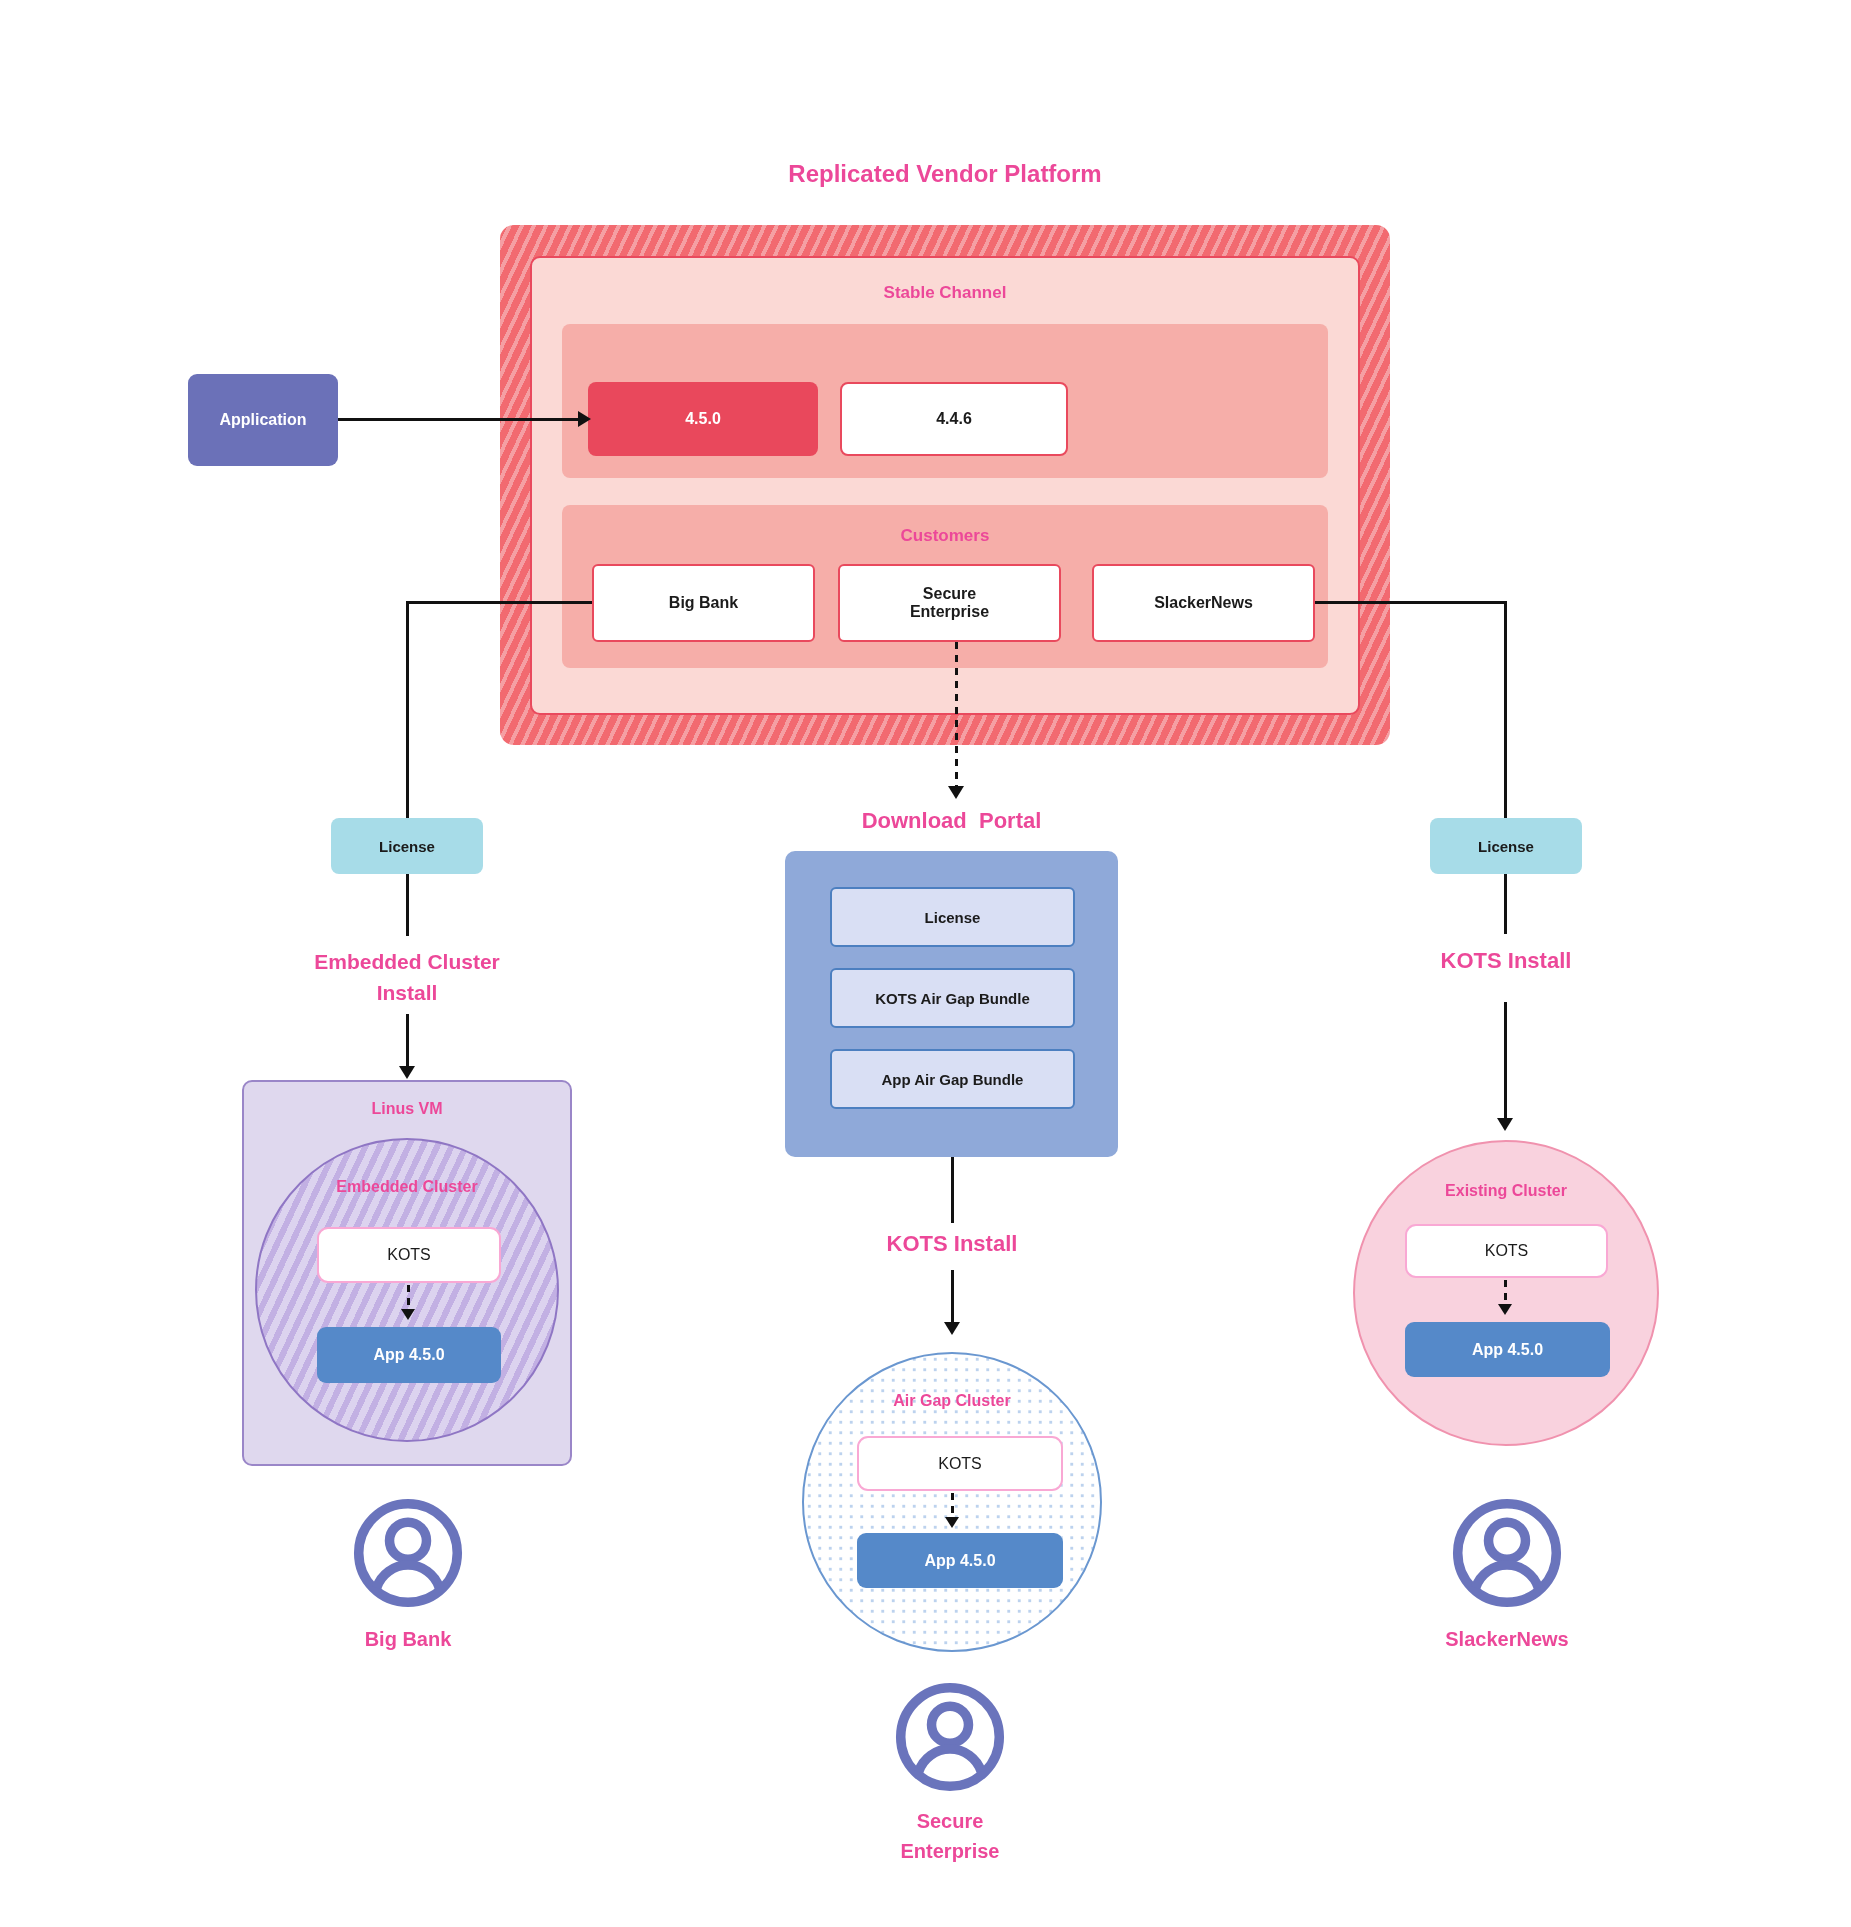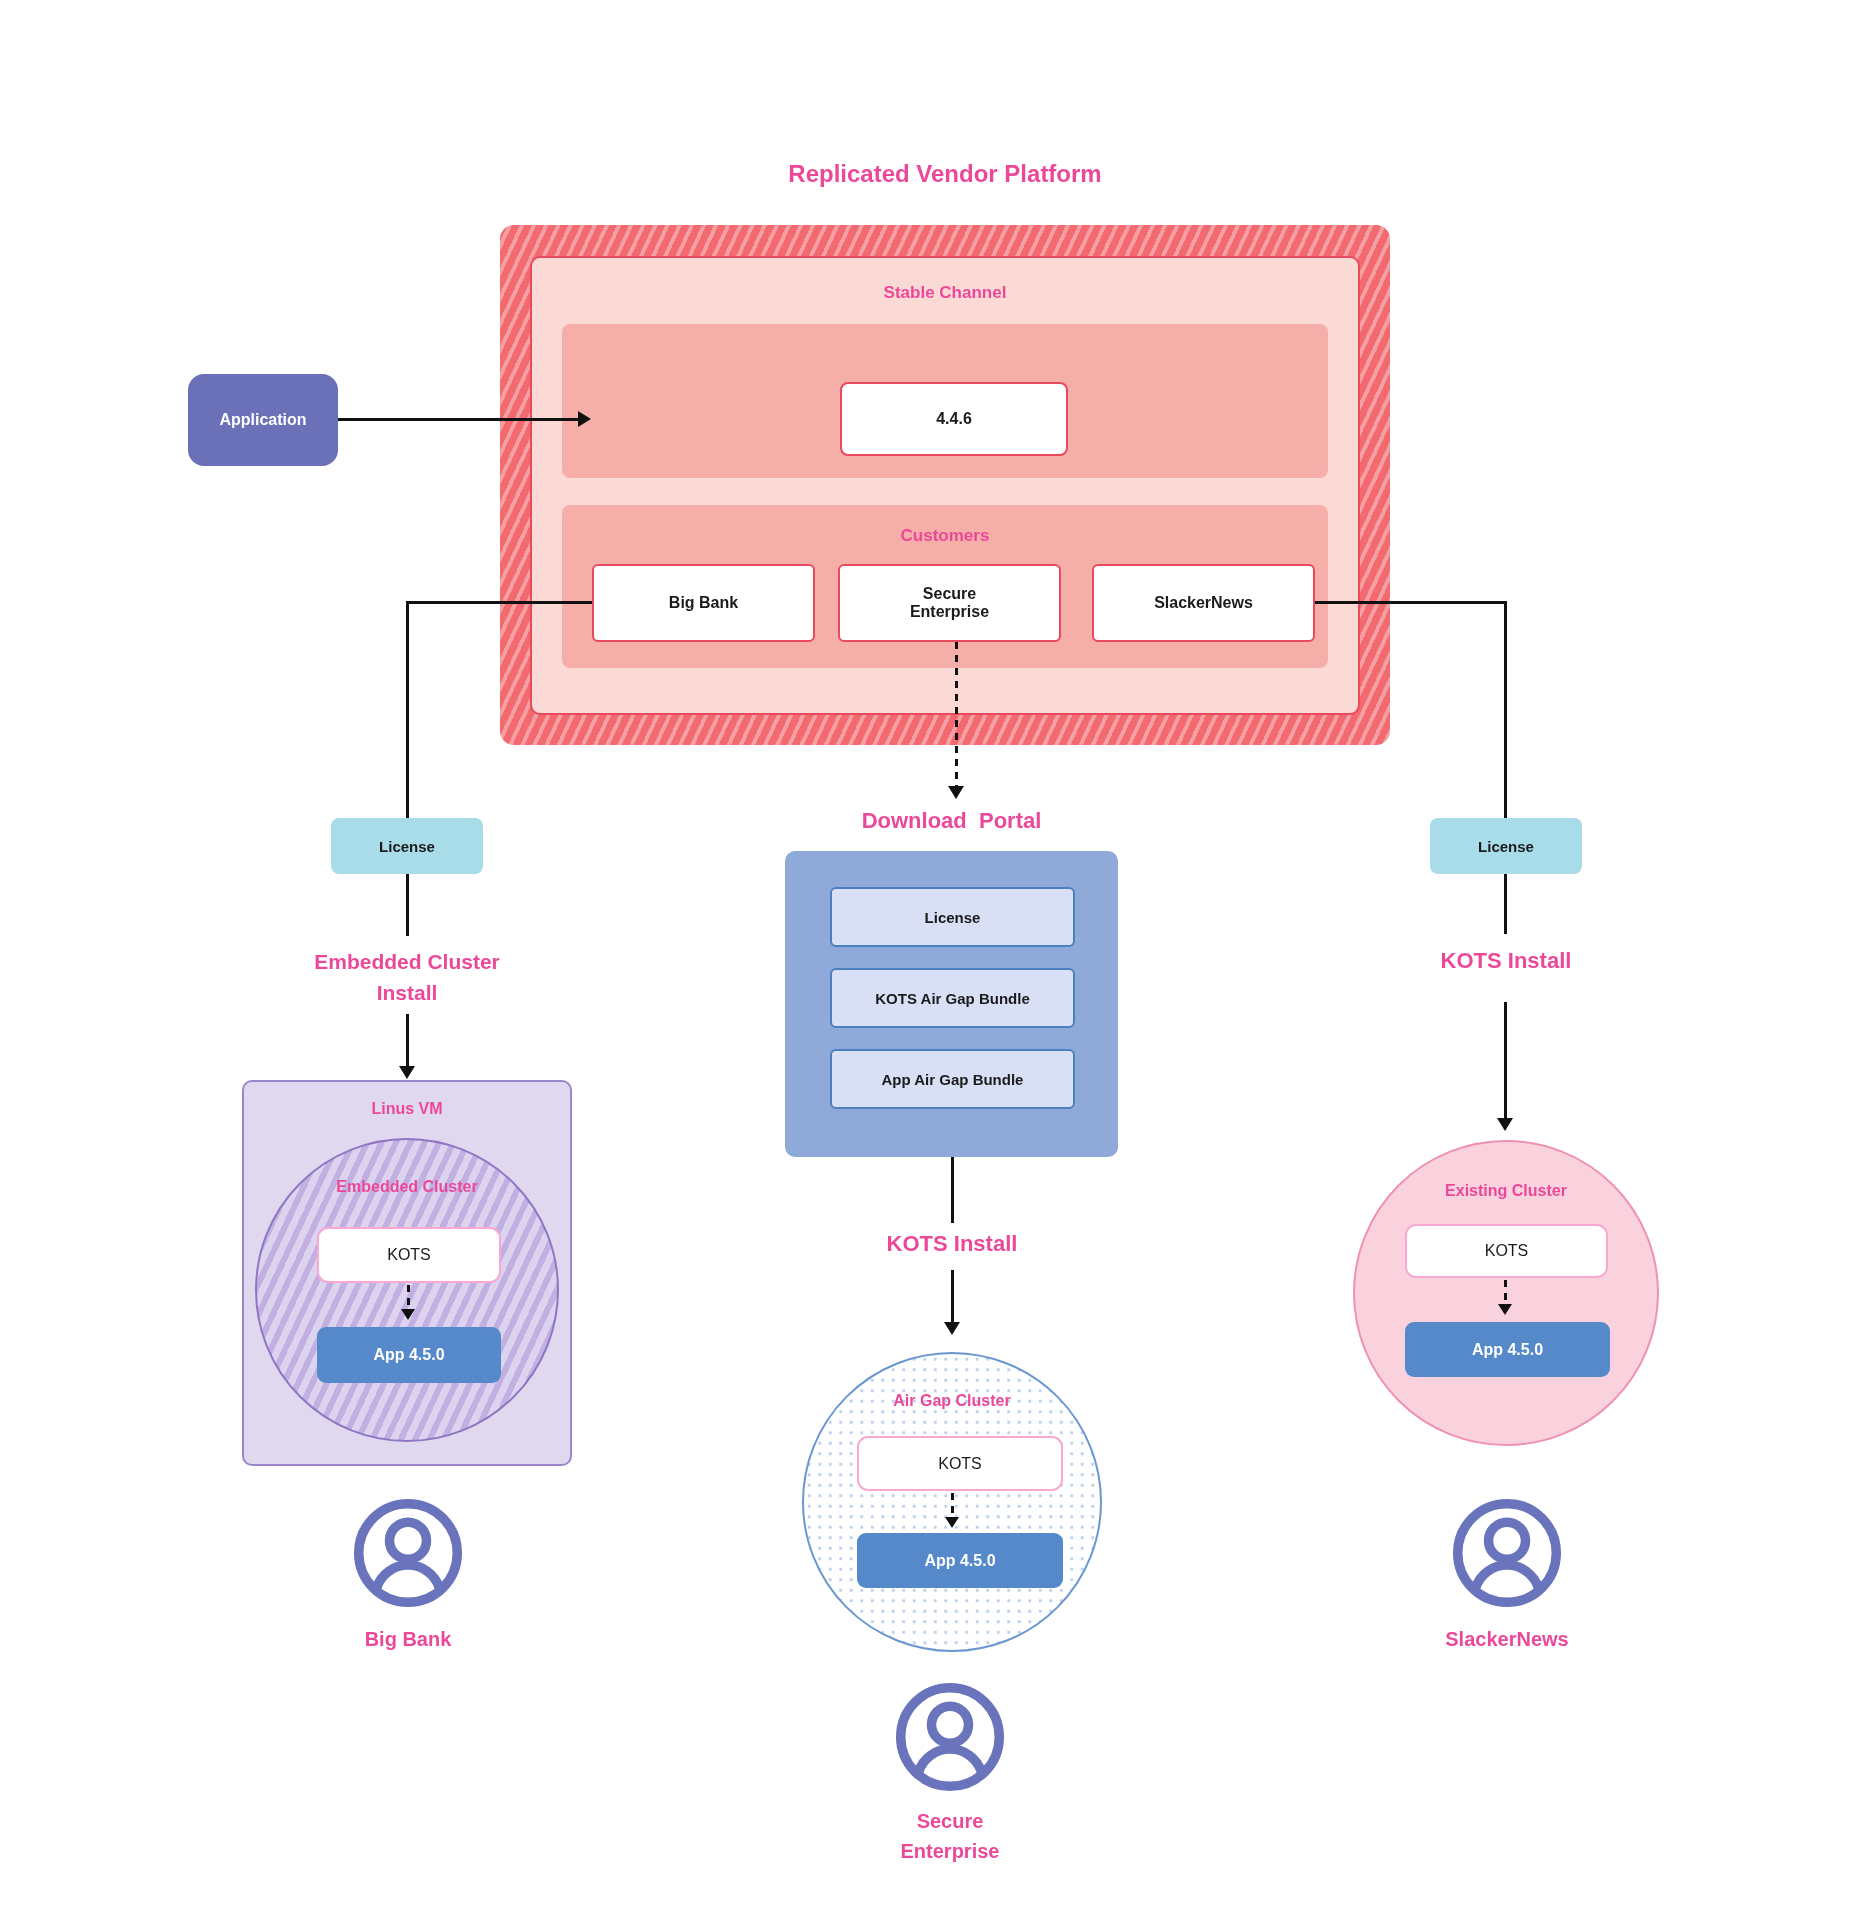--- a/index.html
+++ b/index.html
@@ -15,21 +15,21 @@
   .hatch-red{
     background:repeating-linear-gradient(115deg,#F26A70 0 7px,#F59FA3 7px 11px);
     border-radius:14px;
   }
   .stable{background:#FBD9D5;border:2px solid #E9495D;border-radius:10px;}
   .pinkpanel{background:#F6AEA9;border-radius:8px;}
   .rel-hot{background:#E9485C;color:#fff;border-radius:8px;font-weight:600;font-size:16px;}
   .rel-old{background:#fff;border:2px solid #E9495D;border-radius:8px;font-weight:600;font-size:16px;}
   .custbox{background:#fff;border:2px solid #E9495D;border-radius:6px;font-weight:600;font-size:16px;}
   
-  .appnode{background:#6B71B8;color:#fff;border-radius:16px;font-weight:600;font-size:16px;}
+  .appnode{background:#6B71B8;color:#fff;border-radius:9px;font-weight:600;font-size:16px;}
   .license{background:#A7DCE8;border-radius:8px;font-weight:600;font-size:15px;}
   .portal{background:#8FA9D9;border-radius:10px;}
   .portal-item{background:#D9DFF4;border:2px solid #4C7FC0;border-radius:6px;font-weight:600;font-size:15px;}
   .kotsbox{background:#fff;border:2px solid #f9a8d4;border-radius:11px;font-weight:400;font-size:16px;}
   .appblue{background:#5589C9;color:#fff;border-radius:9px;font-weight:600;font-size:16px;}
   .vmbox{background:#DFD8EE;border:2px solid #9A86C8;border-radius:10px;}
   .hatch-purple{
     background:repeating-linear-gradient(115deg,#DCD3EF 0 7px,#C2B0E3 7px 13px);
     border:2px solid #8F76C4;border-radius:50%;
   }
@@ -60,20 +60,21 @@
 <div class="canvas">
 
   <div class="lbl title" style="left:460px;top:160px;width:970px;">Replicated Vendor Platform</div>
 
   <div class="abs hatch-red" style="left:500px;top:225px;width:890px;height:520px;"></div>
 
   <div class="abs stable" style="left:530px;top:256px;width:830px;height:459px;"></div>
   <div class="lbl sect" style="left:530px;top:283px;width:830px;">Stable Channel</div>
 
   <div class="abs pinkpanel" style="left:562px;top:324px;width:766px;height:154px;"></div>
+  <div class="abs flex rel-hot" style="left:588px;top:382px;width:230px;height:74px;">4.5.0</div>
   <div class="abs flex rel-old" style="left:840px;top:382px;width:228px;height:74px;">4.4.6</div>
 
   <div class="abs pinkpanel" style="left:562px;top:505px;width:766px;height:163px;"></div>
   <div class="lbl sect" style="left:562px;top:526px;width:766px;">Customers</div>
   <div class="abs flex custbox" style="left:592px;top:564px;width:223px;height:78px;">
     <span>Big Bank</span>
   </div>
   <div class="abs flex custbox" style="left:838px;top:564px;width:223px;height:78px;">
     <span style="display:inline-block;max-width:110px;">Secure Enterprise</span>
   </div>

